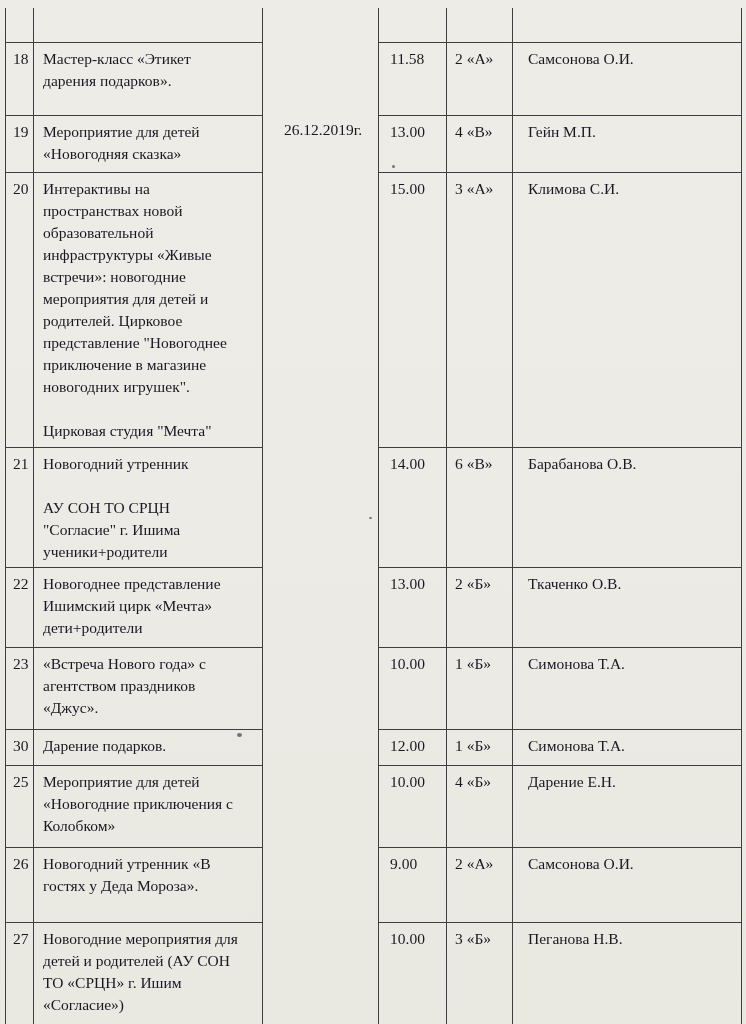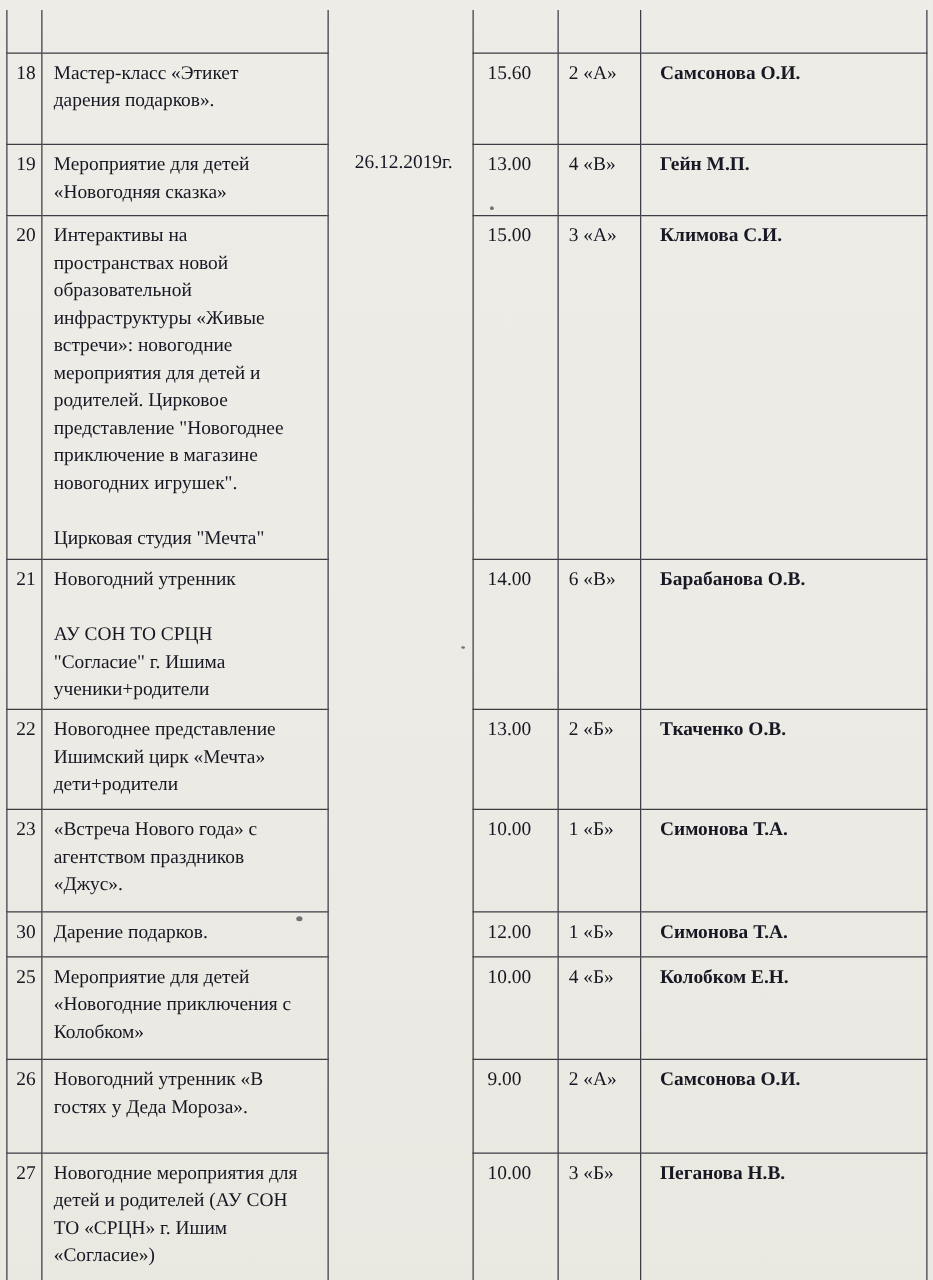--- a/index.html
+++ b/index.html
@@ -46,21 +46,21 @@
   tr.r6 { height:82px;margin-top:28px; }
   tr.r7 { height:36px; }
   tr.r8 { height:82px; }
   tr.r9 { height:75px;margin-left:48px; }
   tr.r10 { height:120px; }
   td.c-num { padding:5px 2px 4px 7px; }
   td.c-desc { padding:5px 6px 4px 9px; white-space:pre-line; }
   td.c-date { padding:111px 4px 4px 9px; }
   td.c-time { padding:5px 4px 4px 11px; }
   td.c-class { padding:5px 4px 4px 8px; white-space:nowrap; }
-  td.c-teacher { padding:5px 6px 4px 15px;font-weight:bold; }
+  td.c-teacher { padding:5px 6px 4px 15px; }
   .speck {
     position:absolute;
     background:#4a4a50;
     border-radius:50%;
     opacity:.75;
   }
   .speck.s1 { left:237px; top:733px; width:5px; height:4px; }
   .speck.s2 { left:392px; top:165px; width:3px; height:3px; }
   .speck.s3 { left:369px; top:517px; width:3px; height:2px; }
 </style>
@@ -84,21 +84,21 @@
         <td class="c-desc"></td>
         <td class="c-date" rowspan="11">26.12.2019г.</td>
         <td class="c-time"></td>
         <td class="c-class"></td>
         <td class="c-teacher"></td>
       </tr>
       <tr class="r1">
         <td class="c-num">18</td>
         <td class="c-desc">Мастер-класс «Этикет
 дарения подарков».</td>
-        <td class="c-time">15.60</td>
+        <td class="c-time">11.58</td>
         <td class="c-class">2 «А»</td>
         <td class="c-teacher">Самсонова О.И.</td>
       </tr>
       <tr class="r2">
         <td class="c-num">19</td>
         <td class="c-desc">Мероприятие для детей
 «Новогодняя сказка»</td>
         <td class="c-time">13.00</td>
         <td class="c-class">4 «В»</td>
         <td class="c-teacher">Гейн М.П.</td>
@@ -157,21 +157,21 @@
         <td class="c-class">1 «Б»</td>
         <td class="c-teacher">Симонова Т.А.</td>
       </tr>
       <tr class="r8">
         <td class="c-num">25</td>
         <td class="c-desc">Мероприятие для детей
 «Новогодние приключения с
 Колобком»</td>
         <td class="c-time">10.00</td>
         <td class="c-class">4 «Б»</td>
-        <td class="c-teacher">Колобком Е.Н.</td>
+        <td class="c-teacher">Дарение Е.Н.</td>
       </tr>
       <tr class="r9">
         <td class="c-num">26</td>
         <td class="c-desc">Новогодний утренник «В
 гостях у Деда Мороза».</td>
         <td class="c-time">9.00</td>
         <td class="c-class">2 «А»</td>
         <td class="c-teacher">Самсонова О.И.</td>
       </tr>
       <tr class="r10">

